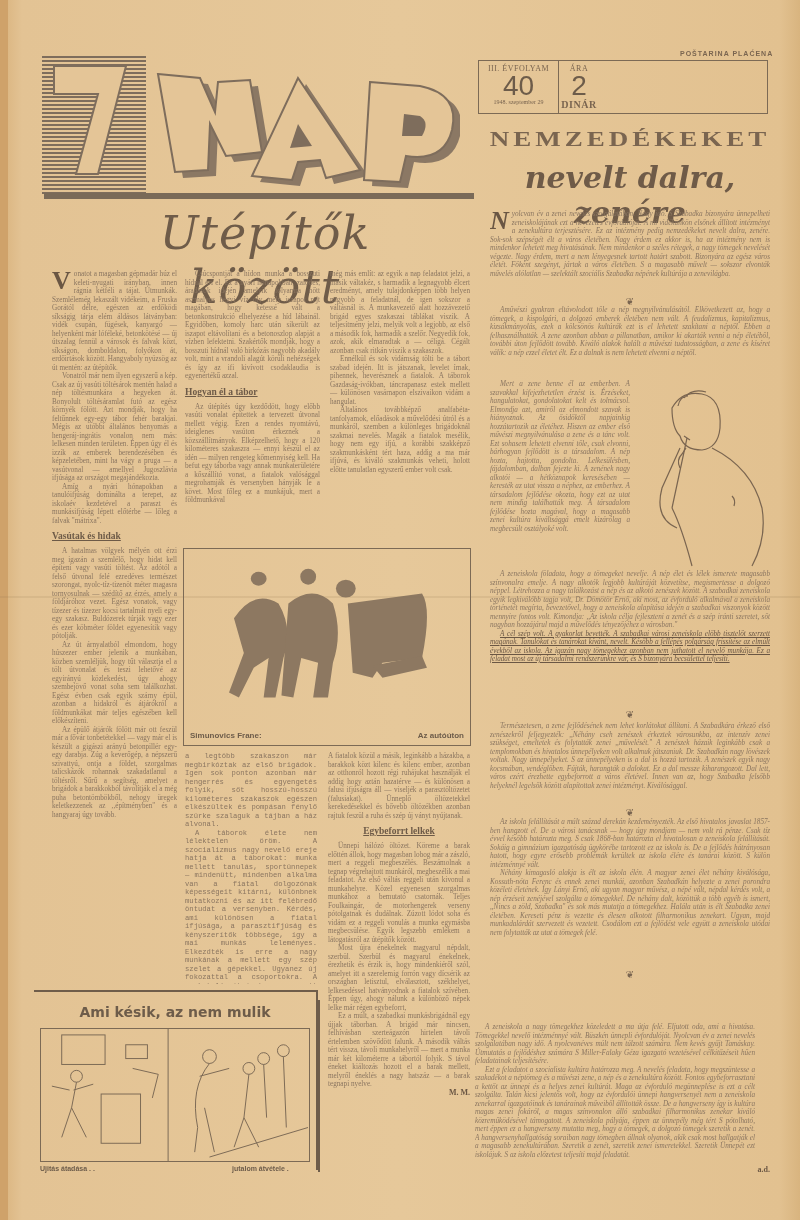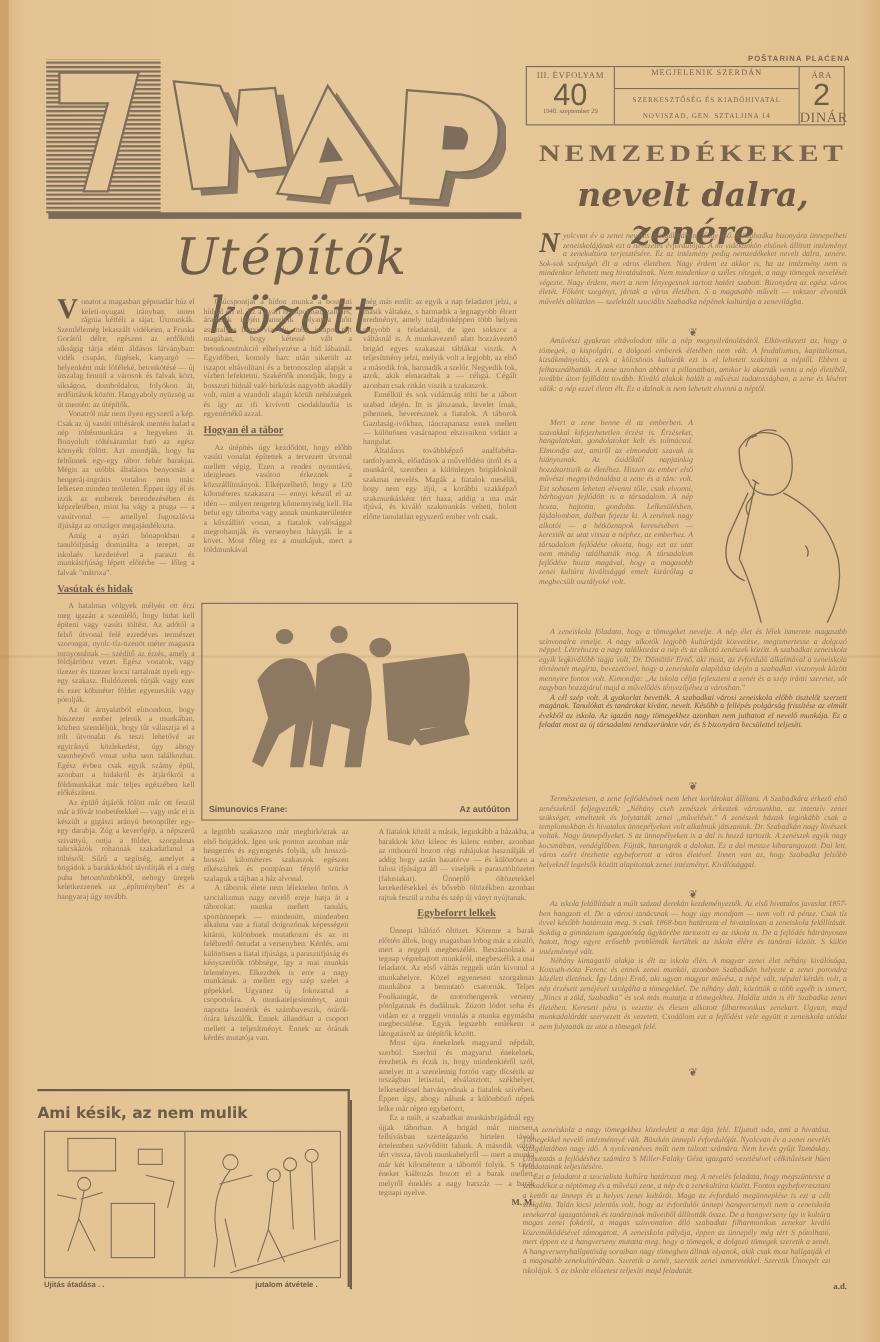--- a/index.html
+++ b/index.html
@@ -37,31 +37,31 @@
   
   .lh { position: absolute; left: 100px; top: 206px; width: 330px; font: italic 46px "DejaVu Serif", serif; color: #6f5c49; text-align: center; letter-spacing: 1px; }
   .rule { position: absolute; left: 44px; top: 193px; width: 430px; height: 6px; background: #7a6a58; }
 
   .col { position: absolute; font-size: 7.2px; line-height: 8.5px; color: #8a7560; text-align: justify; overflow: hidden; }
   .col p { text-indent: 10px; margin-bottom: 0; }
   .col .dropcap { float: left; font-size: 26px; line-height: 22px; margin-right: 3px; color:#6a5643; font-weight: bold; }
   .subhead { font: bold 9.5px "Liberation Serif", serif; color: #6d5a47; text-decoration: underline; margin: 6px 0 6px 0; }
   .subhead.center { text-align: center; }
   .ital { font-style: italic; }
-  .dark { color: #6b5744; }
+  .dark { color: #6b5744; text-decoration: underline; }
 
   
   .photo { position: absolute; left: 183px; top: 548px; width: 288px; height: 198px; border: 1.5px solid #7c6a55; }
   .photo svg { position:absolute; left:0; top:0; width:100%; height:100%; }
   .cap-l { position: absolute; left: 6px; bottom: 5px; font: bold 8px "Liberation Sans", sans-serif; color: #6d5c4a; }
   .cap-r { position: absolute; right: 6px; bottom: 5px; font: bold 8px "Liberation Sans", sans-serif; color: #6d5c4a; }
 
   
   .cartoon { position: absolute; left: 34px; top: 990px; width: 284px; height: 180px; border-top: 2px solid #6f5d4a; border-right: 2px solid #6f5d4a; }
-  .cartoon-title { position: absolute; top: 12px; left: 0; width: 100%; font: bold 14px "DejaVu Sans", sans-serif; color: #6d5c4a; }
+  .cartoon-title { position: absolute; top: 12px; left: 0; width: 100%; text-align: center; font: bold 14px "DejaVu Sans", sans-serif; color: #6d5c4a; }
   .cartoon-frame { position: absolute; left: 6px; top: 36px; width: 270px; height: 134px; border: 1px solid #7c6a55; }
   .cartoon-frame svg { position:absolute; left:0; top:0; width:100%; height:100%; }
   .cartoon-cap-l { position: absolute; left: 40px; top: 1165px; font: 7px "Liberation Sans", sans-serif; color:#6d5c4a; font-weight: bold;}
   .cartoon-cap-r { position: absolute; left: 232px; top: 1165px; font: 7px "Liberation Sans", sans-serif; color:#6d5c4a; font-weight: bold;}
 
   .vline { position: absolute; left: 318px; top: 1000px; width: 2px; height: 172px; background: #6f5d4a; }
   .flourish { text-align: center; font-size: 10px; color: #7a6550; margin: 3px 0; }
   .signature { text-align: right; font-weight: bold; color:#6b5744; font-size: 8px; }
 
   
@@ -100,29 +100,24 @@
 <div class="rule"></div>
 
 <div class="postage">POŠTARINA PLAĆENA</div>
 
 <div class="mast">
   <div class="mast-left">
     <div class="small" style="padding-top:3px">III. ÉVFOLYAM</div>
     <div class="big">40</div>
     <div class="date">1948. szeptember 29</div>
   </div>
-  <div class="mast-mid">
-    <div class="row1">MEGJELENIK SZERDÁN</div>
-    <div class="row2">SZERKESZTŐSÉG ÉS KIADÓHIVATAL</div>
-    <div class="row2" style="padding-top:0">NOVISZAD, GEN. SZTALJINA 14</div>
-  </div>
   <div class="mast-right">
     <div class="small" style="padding-top:3px">ÁRA</div>
     <div class="big">2</div>
-    <div class="small" style="font-weight:normal;font-size:13px">DINÁR</div>
+    <div class="small" style="font-weight:bold;font-size:10px">DINÁR</div>
   </div>
 </div>
 
 <div class="rh1">NEMZEDÉKEKET</div>
 <div class="rh2">nevelt dalra, zenére</div>
 
 <div class="lh">Utépítők között</div>
 
 <div class="col" style="left:52px; top:270px; width:125px; height:700px;">
   <p style="text-indent:0"><span class="dropcap">V</span><span>onatot a magasban gépmadár húz el keleti-nyugati irányban, innen rágnia kétféli a tájat. Útmunkák. Szemlélemég lekaszált vidékeim, a Fruska Gorától délre, egészen az erdőködi síkságig tárja elém áldásos látványban: vidék csupán, fügések, kanyargó — helyenként már lóféleké, betonkötésé — új útszalag fennül a városok és falvak közt, síkságon, domboldalon, folyókon át, erdőirtások között. Hangyaboly nyüzsög az út mentén: az útépítők.</span></p>
@@ -155,26 +150,26 @@
       <path d="M105,55 Q130,35 150,55 Q160,85 150,115 L145,150 L130,150 L135,115 L118,110 L110,150 L98,148 Z"></path>
       <ellipse cx="163" cy="40" rx="10" ry="9"></ellipse>
       <path d="M165,55 L240,45 Q250,60 240,110 L200,115 L190,130 L170,125 Z"></path>
       <path d="M190,118 L240,108 L245,120 L200,130 Z"></path>
     </g>
   </svg>
   <div class="cap-l">Simunovics Frane:</div>
   <div class="cap-r">Az autóúton</div>
 </div>
 
-<div class="col" style="left:185px; top:752px; width:132px; height:232px;">
+<div class="col" style="left:185px; top:752px; width:132px; height:232px;font-family:Liberation Mono, monospace;">
   <p style="text-indent:0">a legtöbb szakaszon már megbirkóztak az első brigádok. Igen sok ponton azonban már hengerrés és egyengetés folyik, sőt hosszú-hosszú kilométeres szakaszok egészen elkészültek és pompásan fénylő szürke szalaguk a tájban a ház alvonal.</p>
   <p>A táborok élete nem lélektelen öröm. A szocializmus nagy nevelő ereje hatja át a táborokat: munka mellett tanulás, sportünnepek — mindenütt, mindenben alkalma van a fiatal dolgozónak képességeit kitárni, különbnek mutatkozni és az itt felébredő öntudat a versenyben. Kérdés, ami különösen a fiatal ifjúsága, a parasztifjúság és kényszerítők többsége, így a mai munkás leleményes. Elkezdték is erre a nagy munkának a mellett egy szép szelet a gépekkel. Ugyanez új fokozattal a csoportokra. A munkateljesítményt, amit naponta lemérik és számbaveszik, óráról-órára készülők. Ennek állandóan a csoport mellett a teljesítményt. Ennek az órának kérdés mutatója van.</p>
 </div>
 
-<div class="col" style="left:344px; top:752px; width:142px; height:405px;">
+<div class="col" style="left:328px; top:752px; width:142px; height:405px;">
   <p style="text-indent:0">A fiatalok közül a másik, leginkább a házakba, a barakkok közt kilenc és kilenc ember, azonban az otthonról hozott régi ruhájukat használják el addig hogy aztán hazatérve — és különösen a falusi ifjúságra áll — viseljék a parasztöltözetet (falusiakat). Ünneplő öltözetekkel kerekedésekkel és bővebb öltözékben azonban rajtuk feszül a ruha és szép új ványt nyújtanak.</p>
   <div class="subhead center">Egybeforrt lelkek</div>
   <p>Ünnepi hálózó öltözet. Köreme a barak előttén állok, hogy magasban lobog már a zászló, mert a reggeli megbeszélés. Beszámolnak a tegnap végrehajtott munkáról, megbeszélik a mai feladatot. Az első váltás reggeli után kivonul a munkahelyre. Közel egyenesen szorgalmas munkához a bemutató csatornák. Teljes Foulkaingár, de motorhengerek verseny pótolgatnak és dudálnak. Zúzott lódot soha és vidám ez a reggeli vonulás a munka egymásba megbecsülése. Egyik legszebb emlékem a látogatásról az útépítők között.</p>
   <p>Most újra énekelnek magyarul népdalt, szerbül. Szerbül és magyarul énekelnek, érezhetik és érzik is, hogy mindenkiéről szól, amelyet itt a szerelemig forrón vagy dícsérik az országban letisztul, elválasztott, székhelyet, lelkesedéssel hatványodnak a fiatalok szívében. Éppen úgy, ahogy nálunk a különböző népek lelke már régen egybeforrt,</p>
   <p>Ez a múlt, a szabadkai munkásbrigádnál egy újjak táborban. A brigád már nincsen, felhívásban szerteágazón hirtelen távoli értelemben szövődött falunk. A második váltás tért vissza, távoli munkahelyről — mert a munka már két kilométerre a tábortól folyik. S távol éneket kiáltozás hozott el a barak mellett, melyről éneklés a nagy hatszáz — a barak tegnapi nyelve.</p>
   <div class="signature">M. M.</div>
 </div>
 
 <div class="vline"></div>
 

